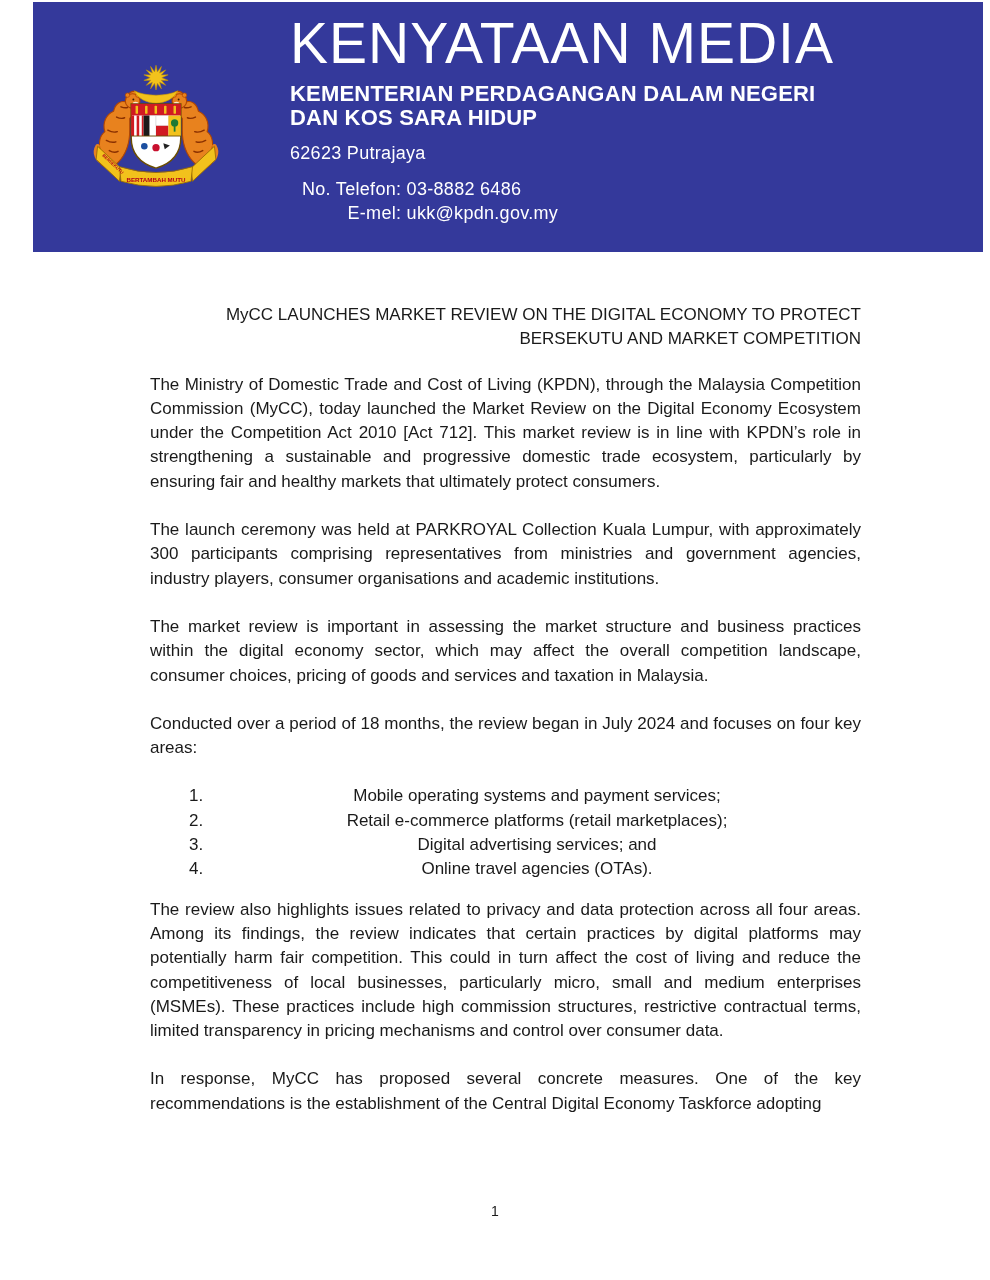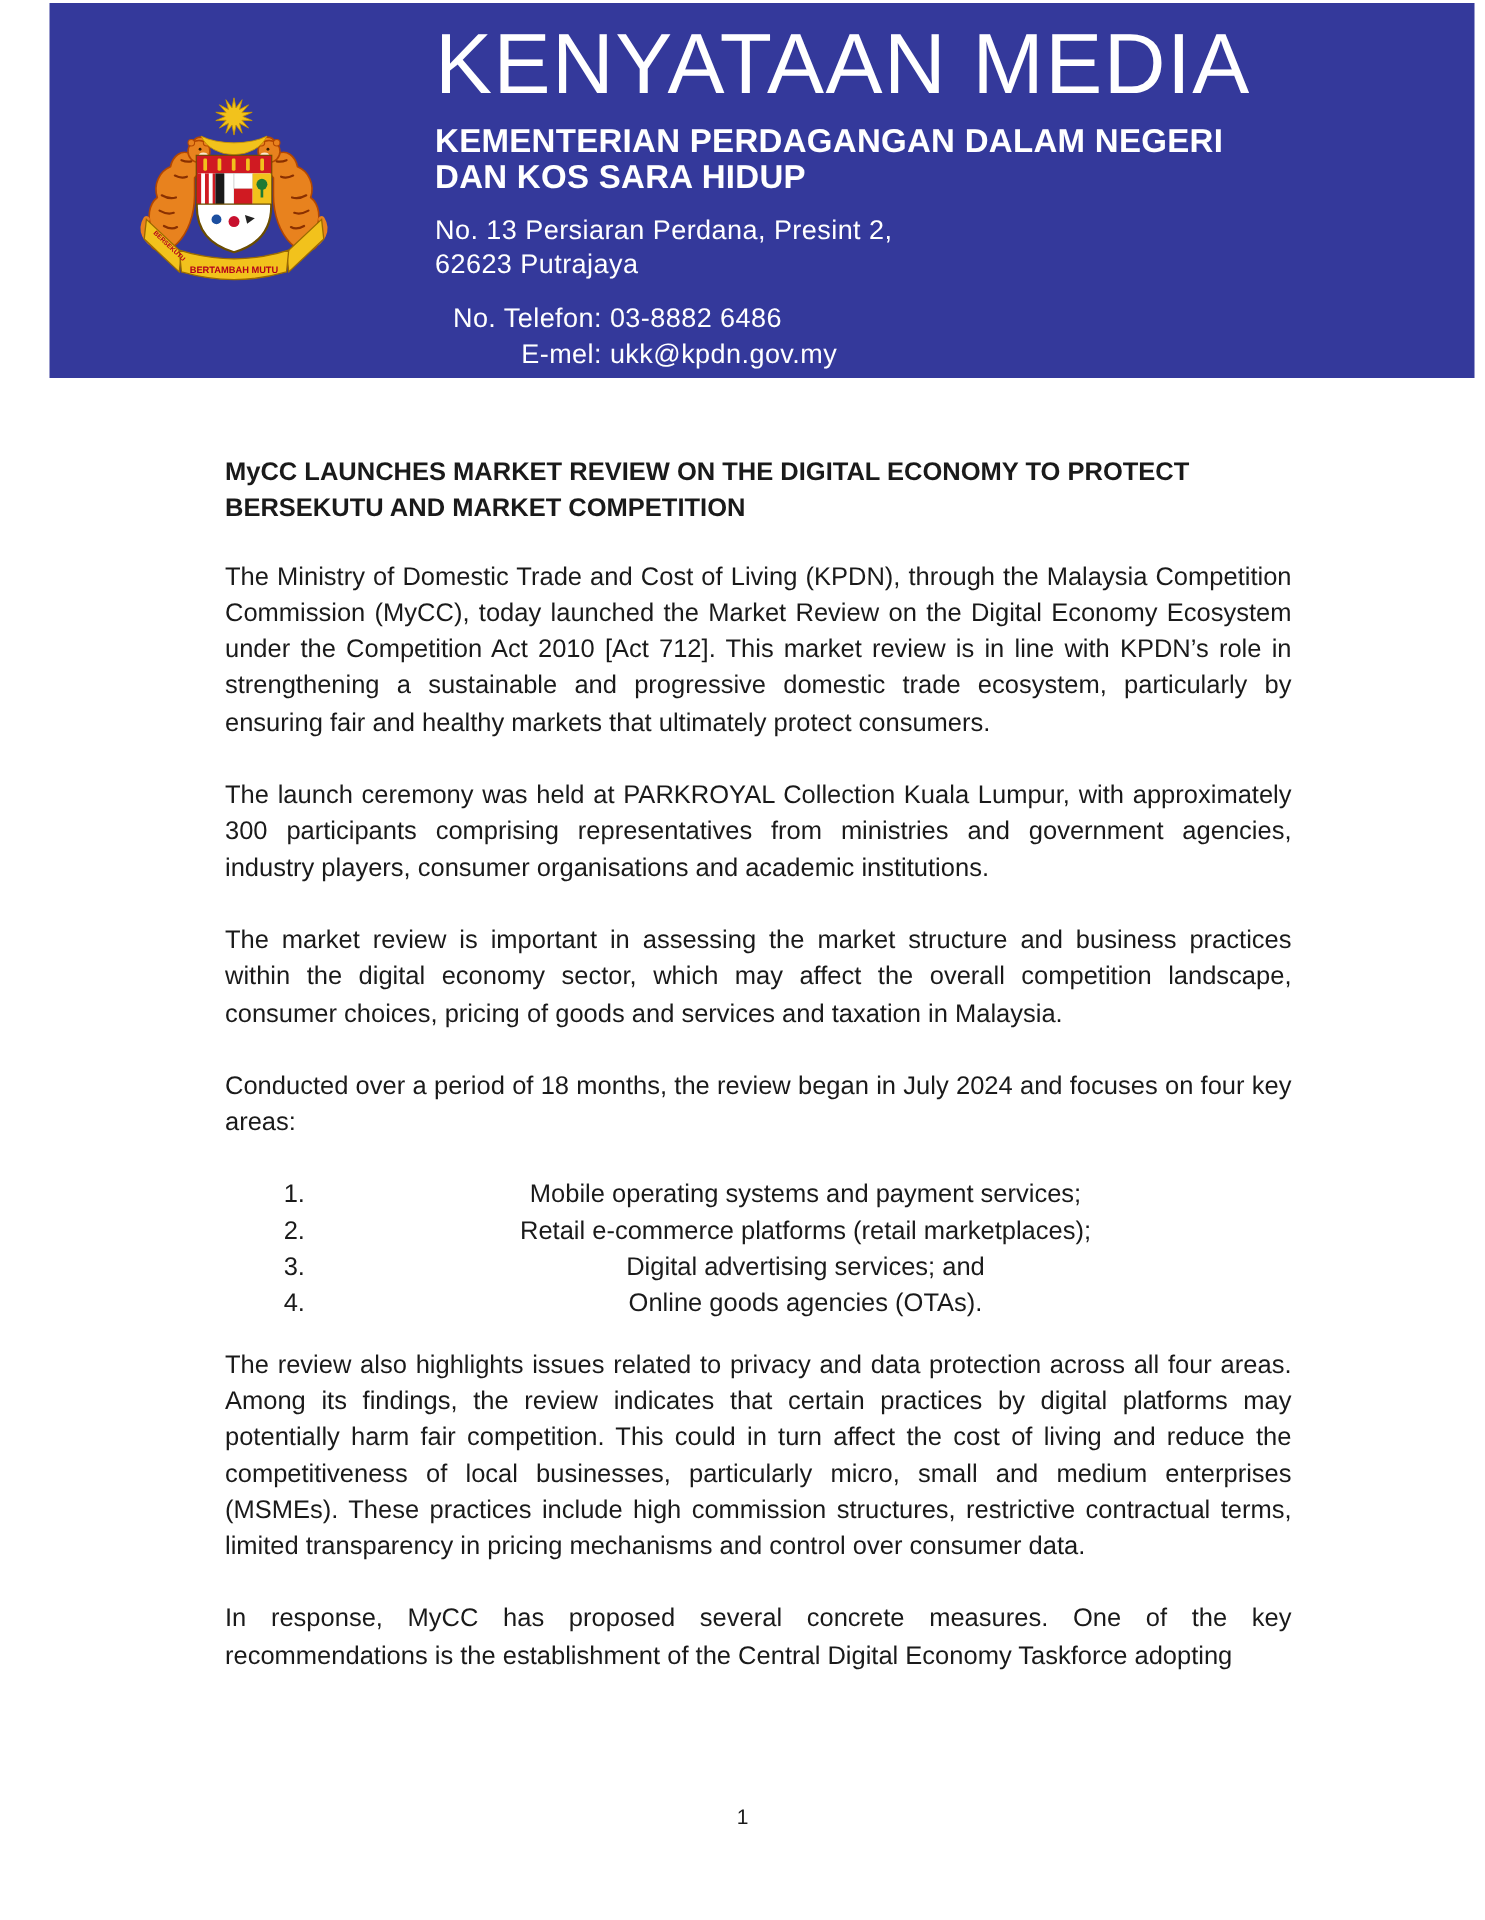--- a/index.html
+++ b/index.html
@@ -28,21 +28,21 @@
   .ministry{margin-top:10px;font-size:22px;font-weight:bold;line-height:24px;letter-spacing:.2px;}
   .address{margin-top:12px;font-size:18px;line-height:23px;letter-spacing:.3px;}
   .contact{margin-top:12px;font-size:18px;line-height:24px;letter-spacing:.3px;}
   .contact-row{display:flex;text-align:right;}
   .contact-label{width:106px;flex:0 0 106px;}
   
   .doc{
     position:absolute;left:150px;top:303px;width:711px;
     font-size:17px;line-height:24.3px;
   }
-  .doc-title{text-align:left;font-weight:bold;margin:0 0 21px 0;}
+  .doc-title{text-align:right;font-weight:normal;margin:0 0 21px 0;}
   .para{margin:0 0 24px 0;text-align:justify;text-justify:inter-word;}
   .key-areas{margin:0 0 16px 0;padding:0 0 0 58px;list-style:decimal outside;}
   .key-areas li{padding-left:5px;text-align:center;}
   .page-num{
     position:absolute;left:0;top:1203px;width:100%;
     text-align:center;font-size:14px;line-height:16px;
   }
 </style>
 </head>
 <body>
@@ -113,21 +113,20 @@
       </g>
     </svg>
 
     <div class="banner-text">
       <h1 class="banner-title">KENYATAAN MEDIA</h1>
       <div class="ministry">
         <div>KEMENTERIAN PERDAGANGAN DALAM NEGERI</div>
         <div>DAN KOS SARA HIDUP</div>
       </div>
       <div class="address">
-        <div>No. 13 Persiaran Perdana, Presint 2,</div>
         <div>62623 Putrajaya</div>
       </div>
       <div class="contact">
         <div class="contact-row">
           <span class="contact-label">No. Telefon</span>
           <span>: 03-8882 6486</span>
         </div>
         <div class="contact-row">
           <span class="contact-label">E-mel</span>
           <span>: ukk@kpdn.gov.my</span>
@@ -144,21 +143,21 @@
 
     <p class="para">The Ministry of Domestic Trade and Cost of Living (KPDN), through the Malaysia Competition Commission (MyCC), today launched the Market Review on the Digital Economy Ecosystem under the Competition Act 2010 [Act 712]. This market review is in line with KPDN’s role in strengthening a sustainable and progressive domestic trade ecosystem, particularly by ensuring fair and healthy markets that ultimately protect consumers.</p>
     <p class="para">The launch ceremony was held at PARKROYAL Collection Kuala Lumpur, with approximately 300 participants comprising representatives from ministries and government agencies, industry players, consumer organisations and academic institutions.</p>
     <p class="para">The market review is important in assessing the market structure and business practices within the digital economy sector, which may affect the overall competition landscape, consumer choices, pricing of goods and services and taxation in Malaysia.</p>
     <p class="para">Conducted over a period of 18 months, the review began in July 2024 and focuses on four key areas:</p>
 
     <ol class="key-areas">
       <li>Mobile operating systems and payment services;</li>
       <li>Retail e-commerce platforms (retail marketplaces);</li>
       <li>Digital advertising services; and</li>
-      <li>Online goods agencies (OTAs).</li>
+      <li>Online travel agencies (OTAs).</li>
     </ol>
 
     <p class="para">The review also highlights issues related to privacy and data protection across all four areas. Among its findings, the review indicates that certain practices by digital platforms may potentially harm fair competition. This could in turn affect the cost of living and reduce the competitiveness of local businesses, particularly micro, small and medium enterprises (MSMEs). These practices include high commission structures, restrictive contractual terms, limited transparency in pricing mechanisms and control over consumer data.</p>
     <p class="para">In response, MyCC has proposed several concrete measures. One of the key recommendations is the establishment of the Central Digital Economy Taskforce adopting</p>
   </main>
 
   <div class="page-num">1</div>
 </div>
 
 </body></html>

